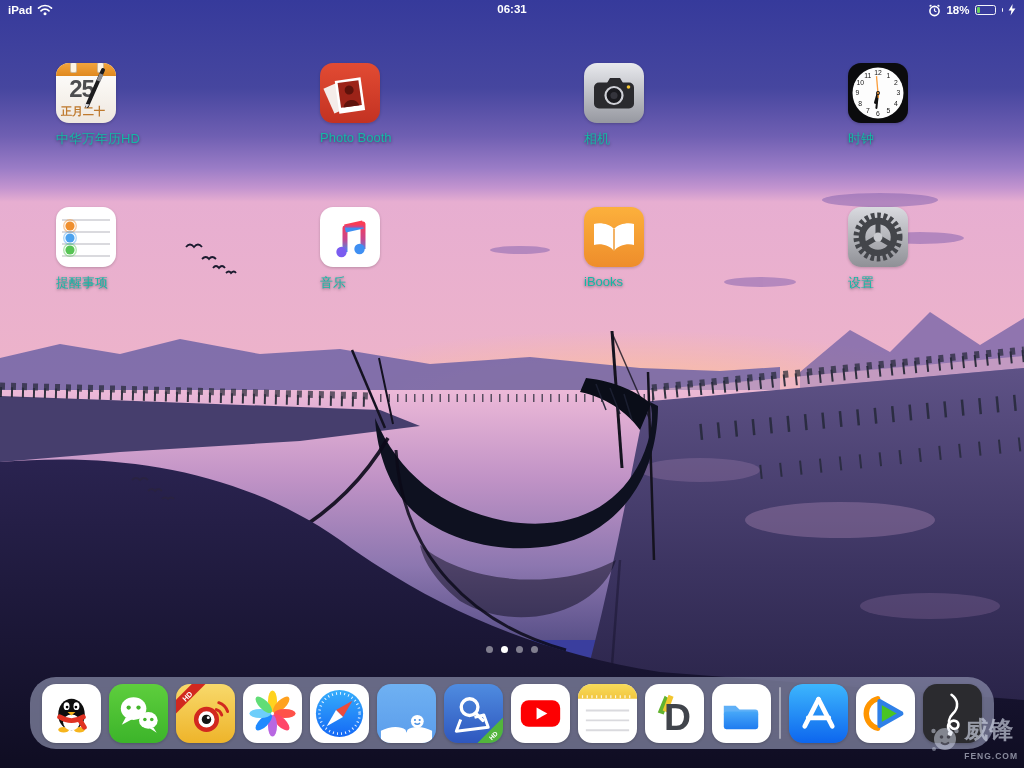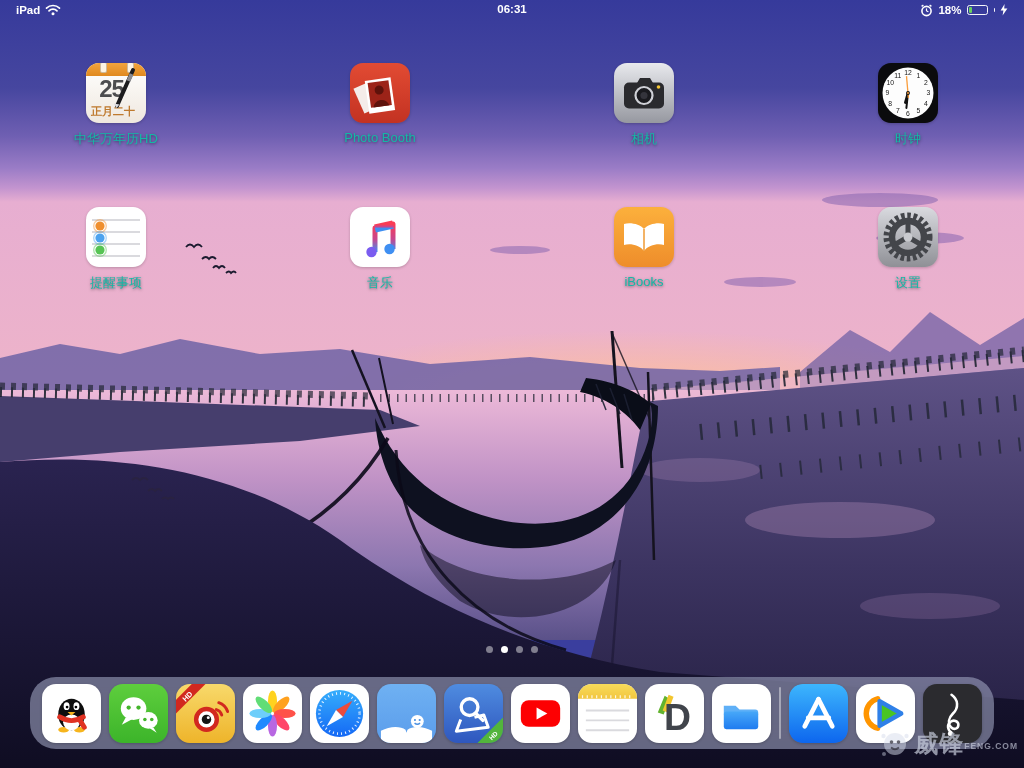--- a/index.html
+++ b/index.html
@@ -2,32 +2,32 @@
 <html><head>
 <meta charset="utf-8">
 <style>
   html,body{margin:0;padding:0;background:#222}
   .screen{position:relative;width:1024px;height:768px;overflow:hidden;
     font-family:"Liberation Sans",sans-serif;background:#3a3e9e}
   .wall{position:absolute;inset:0;z-index:0}
 
   
   .statusbar{position:absolute;top:0;left:0;right:0;height:20px;z-index:6;color:#fff;
-    font-size:11.5px;font-weight:700;display:flex;justify-content:space-between;padding:0 16px}
+    font-size:11.5px;font-weight:700;display:flex;justify-content:space-between;padding:0 8px}
   .sb-left,.sb-right{display:flex;align-items:center;gap:5px}
   .sb-center{position:absolute;left:50%;transform:translateX(-50%);top:3px}
   .batt{width:21px;height:10px;border:1px solid rgba(255,255,255,.95);border-radius:2.5px;padding:1px;box-sizing:border-box;display:flex}
   .batt i{display:block;height:100%;width:18%;background:#68d05f;border-radius:1px}
   .bnub{width:1.5px;height:4px;background:rgba(255,255,255,.95);border-radius:0 1px 1px 0;margin-left:1px}
 
   
   .grid{position:absolute;left:56px;right:56px;top:63px;z-index:4}
   .grow{display:flex;justify-content:space-between}
   .grow+.grow{margin-top:59px}
-  .tile{width:120px;display:flex;flex-direction:column;align-items:center}
+  .tile{width:120px;display:flex;flex-direction:column;align-items:flex-start}
   .ico{width:60px;height:60px;border-radius:13px;position:relative;overflow:hidden;box-shadow:0 1px 3px rgba(0,0,0,.2);flex:none}
   .tile .lbl{margin-top:7px;font-size:13px;color:#14b8a6;text-shadow:0 1px 3px rgba(0,0,0,.5);white-space:nowrap}
   .ico-svg{position:absolute;inset:0;width:100%;height:100%;display:block}
 
   
   .bg-cal{background:linear-gradient(#ffffff,#efe8df)}
   .cal-top{position:absolute;top:0;left:0;right:0;height:13px;background:linear-gradient(#f2a43d,#e0891f)}
   .cal-ring{position:absolute;top:-1px;width:5px;height:9px;background:#fdf4e3;border:1px solid rgba(120,80,20,.35);border-radius:2px}
   .cal-day{position:absolute;top:12px;left:-9px;right:0;text-align:center;font-size:24px;font-weight:700;color:#4d4d4f;letter-spacing:-1px}
   .cal-lunar{position:absolute;top:41px;left:-6px;right:0;text-align:center;font-size:11px;font-weight:700;color:#bf7a2e}
@@ -45,21 +45,21 @@
   
   .dock{position:absolute;left:30px;right:30px;top:677px;height:72px;border-radius:26px;z-index:4;
     background:rgba(172,177,205,.55);backdrop-filter:blur(16px);-webkit-backdrop-filter:blur(16px);
     display:flex;align-items:center;justify-content:space-between;padding:0 12px;box-sizing:border-box}
   .dock-group{display:flex;gap:8px}
   .dock .ico{width:59px;height:59px;border-radius:14px}
   .dock-div{width:2px;height:52px;background:rgba(255,255,255,.42);border-radius:1px}
 
   
   .wm{position:absolute;right:6px;bottom:8px;display:flex;align-items:center;gap:3px;z-index:7;opacity:.85}
-  .wm-txt{display:flex;flex-direction:row;line-height:1}
+  .wm-txt{display:flex;flex-direction:column;line-height:1}
   .wm-title{font-size:24px;font-weight:700;color:rgba(205,210,225,.8);letter-spacing:1px}
   .wm-sub{font-size:8.5px;font-weight:700;color:rgba(205,210,225,.75);letter-spacing:1px;margin-top:10px}
 </style>
 </head>
 <body>
 
 <div class="screen">
 
   <svg width="0" height="0" style="position:absolute">
     <defs>

